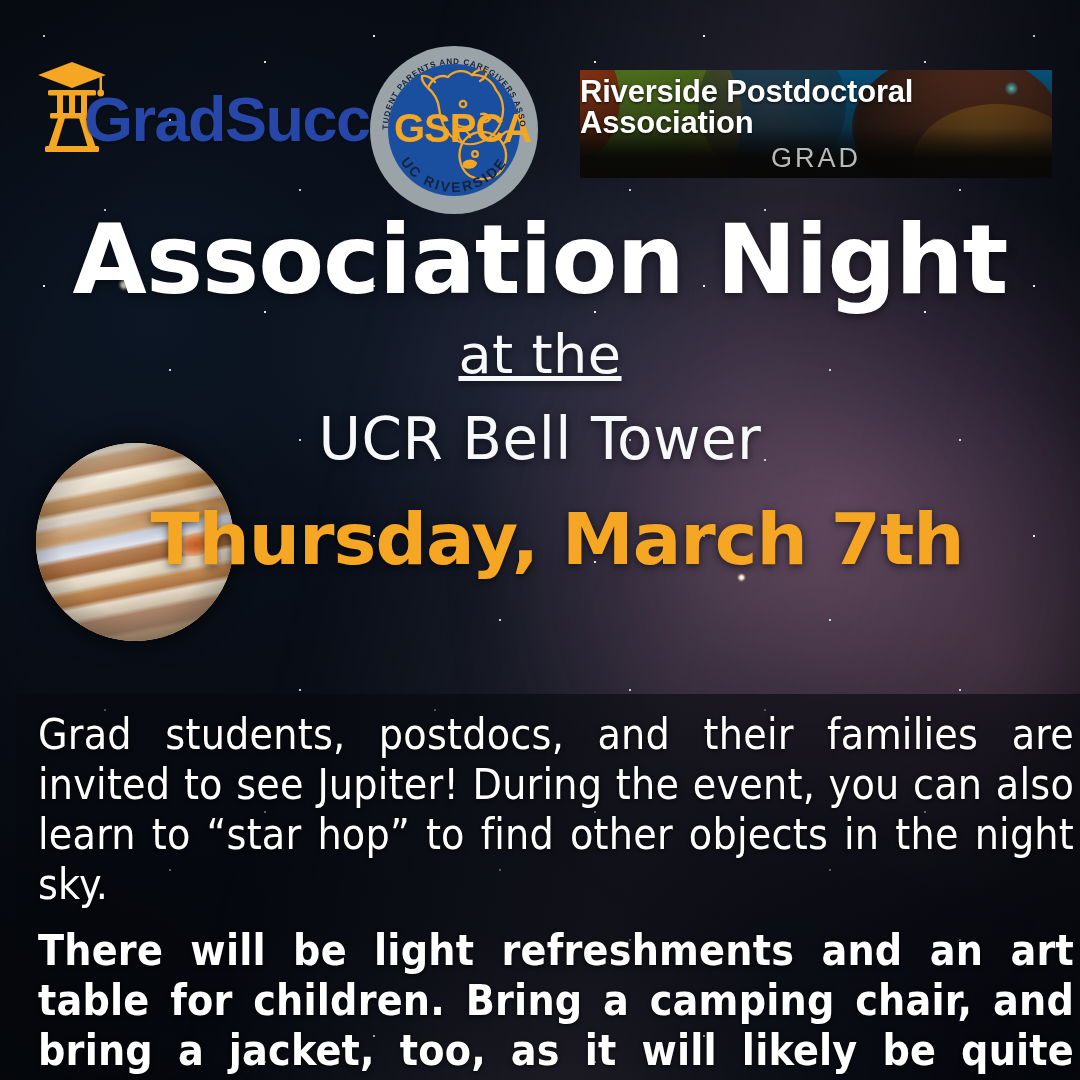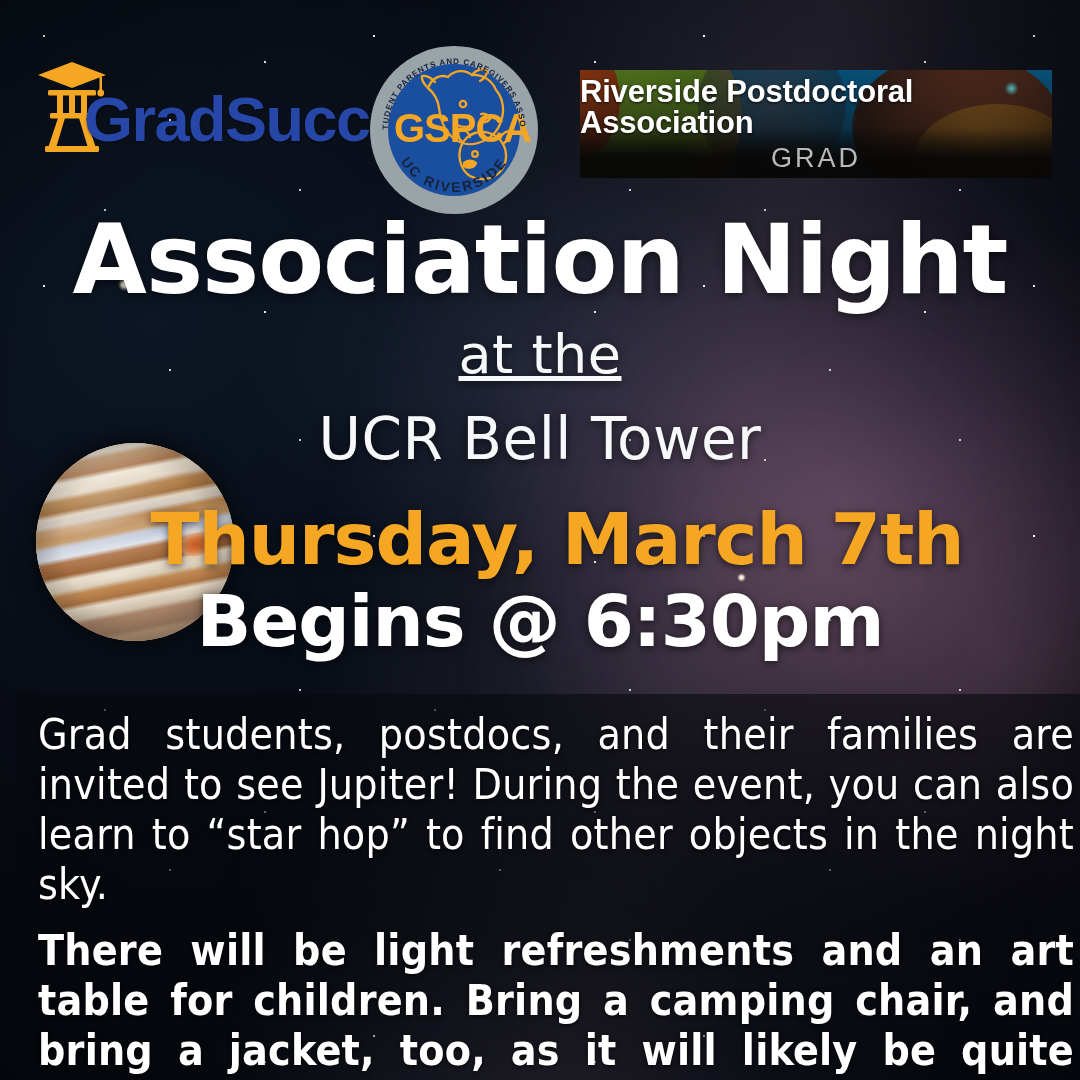--- a/index.html
+++ b/index.html
@@ -359,21 +359,20 @@
 
   <div class="jupiter">
     <div class="jup-bands"></div>
     <div class="jup-swirl"></div>
     <div class="jup-spot"></div>
     <div class="jup-shade"></div>
   </div>
 
   <div class="dates">
     <div class="date-line">Thursday, March 7th</div>
-    <div class="time-line">Begins @ 6:30pm</div>
   </div>
 
   <div class="body-panel">
     <div class="body-par p1">Grad students, postdocs, and their families are invited to see Jupiter! During the event, you can also learn to “star hop” to find other objects in the night sky.</div>
     <div class="body-par p2">There will be light refreshments and an art table for children. Bring a camping chair, and bring a jacket, too, as it will likely be quite chilly in the evening!</div>
   </div>
 
 </div>
 
 </body></html>

